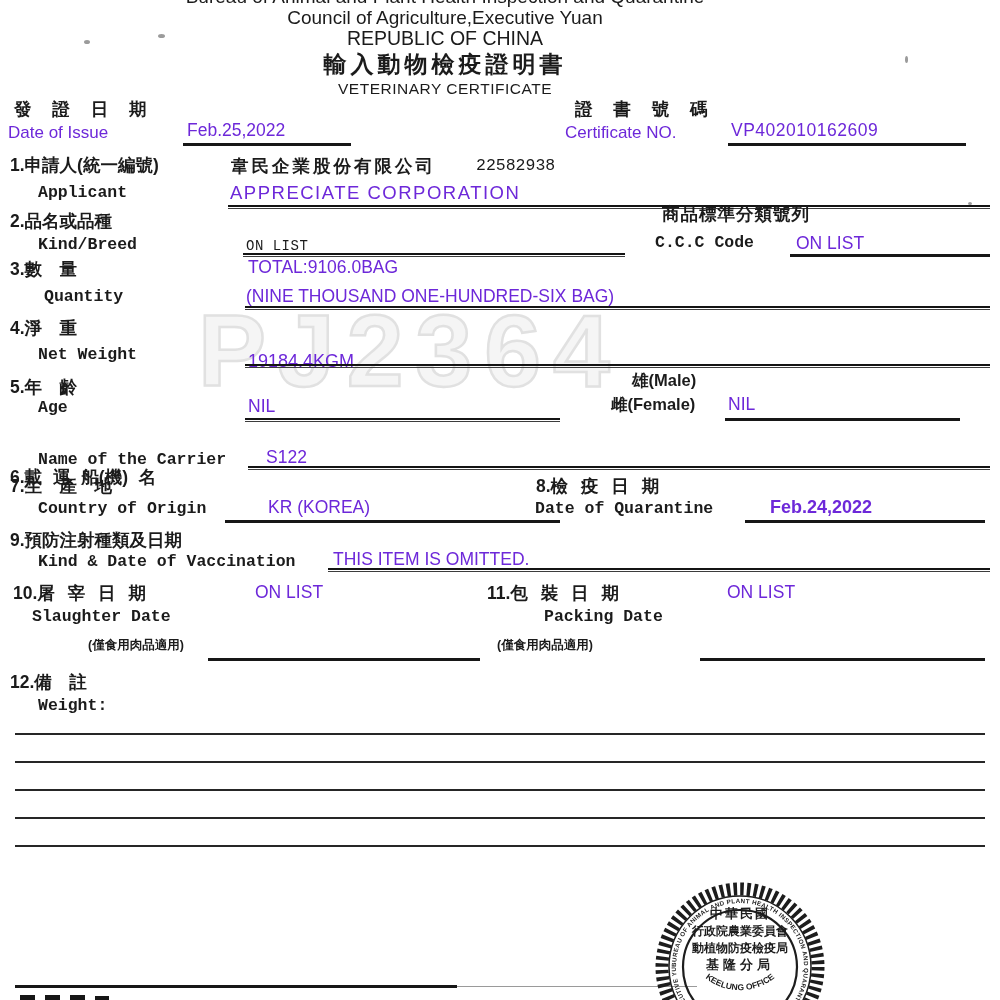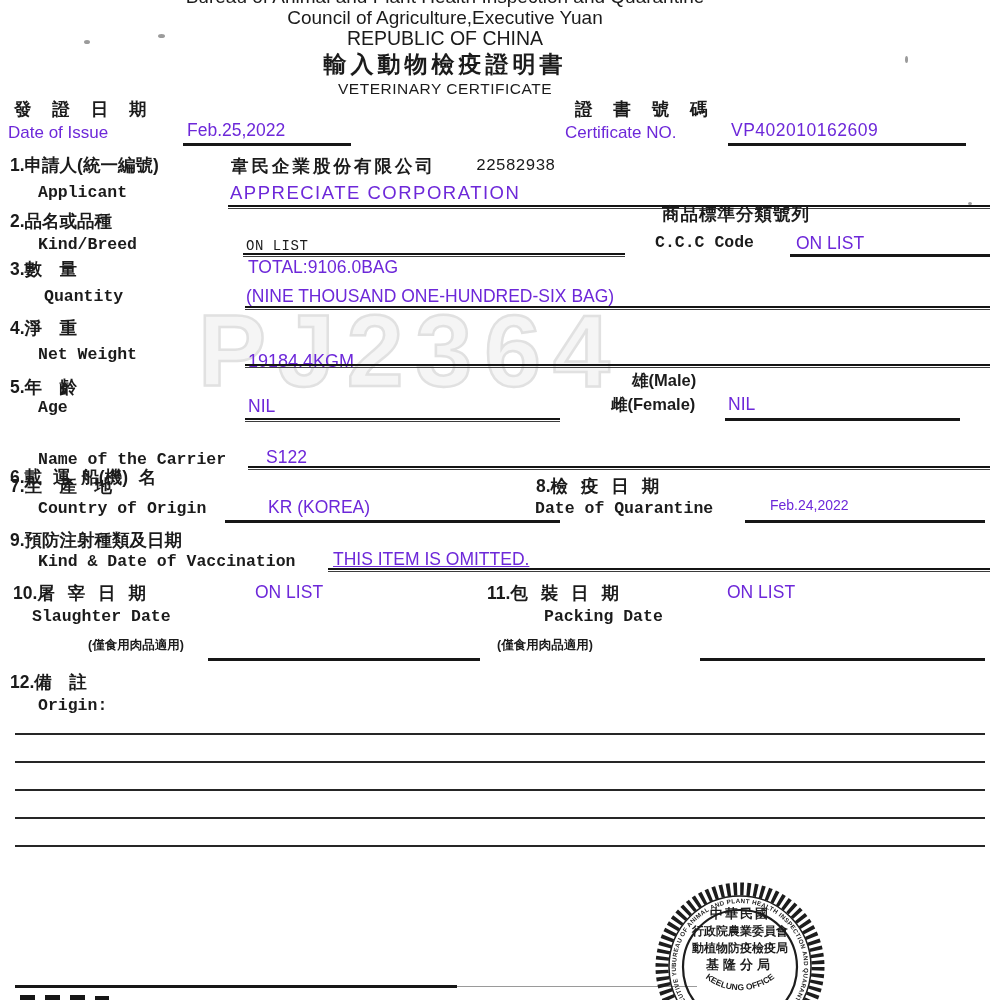--- a/index.html
+++ b/index.html
@@ -92,42 +92,42 @@
   <div class="t zh z1" style="left:10px; top:428px; word-spacing:6px;margin-top:39px;">6.載 運 船(機) 名</div>
   <div class="t mono z1" style="left:38px; top:451px;">Name of the Carrier</div>
   <div class="t val z1" style="left:266px; top:447px; font-size:17.5px;">S122</div>
   <div class="ul2 z1" style="left:248px; top:466px; width:742px;"></div>
 
   <div class="t zh z1" style="left:10px; top:476px;">7.生　產　地</div>
   <div class="t zh z1" style="left:524px; top:476px; word-spacing:8px;margin-left:12px;">8.檢 疫 日 期</div>
   <div class="t mono z1" style="left:38px; top:500px;">Country of Origin</div>
   <div class="t val z1" style="left:268px; top:497px; font-size:17.5px;">KR (KOREA)</div>
   <div class="t mono z1" style="left:535px; top:500px;">Date of Quarantine</div>
-  <div class="t val z1" style="left:770px; top:497px; font-size:14px;">Feb.24,2022</div>
+  <div class="t val z1" style="left:770px; top:497px; font-size:18px;font-weight:bold;">Feb.24,2022</div>
   <div class="ul1 z1" style="left:225px; top:520px; width:335px;"></div>
   <div class="ul1 z1" style="left:745px; top:520px; width:240px;"></div>
 
   <div class="t zh z1" style="left:10px; top:530px;">9.預防注射種類及日期</div>
   <div class="t mono z1" style="left:38px; top:553px;">Kind &amp; Date of Vaccination</div>
-  <div class="t val z1" style="left:333px; top:549px; font-size:17.5px;text-decoration:underline;">THIS ITEM IS OMITTED.</div>
+  <div class="t val z1" style="left:333px; top:549px; font-size:17.5px;">THIS ITEM IS OMITTED.</div>
   <div class="ul2 z1" style="left:328px; top:568px; width:662px;"></div>
 
   <div class="t zh z1" style="left:13px; top:583px; word-spacing:8px;">10.屠 宰 日 期</div>
   <div class="t val z1" style="left:255px; top:582px; font-size:17.5px;">ON LIST</div>
   <div class="t zh z1" style="left:487px; top:583px; word-spacing:8px;">11.包 裝 日 期</div>
   <div class="t val z1" style="left:727px; top:582px; font-size:17.5px;">ON LIST</div>
   <div class="t mono z1" style="left:32px; top:608px;">Slaughter Date</div>
   <div class="t mono z1" style="left:520px; top:608px;margin-left:24px;">Packing Date</div>
   <div class="t zh z1" style="left:88px; top:638px; font-size:12.5px;">(僅食用肉品適用)</div>
   <div class="t zh z1" style="left:497px; top:638px; font-size:12.5px;">(僅食用肉品適用)</div>
   <div class="ul1 z1" style="left:208px; top:658px; width:272px;"></div>
   <div class="ul1 z1" style="left:700px; top:658px; width:285px;"></div>
 
   <div class="t zh z1" style="left:10px; top:672px;">12.備　註</div>
-  <div class="t mono z1" style="left:38px; top:697px;">Origin:</div>
+  <div class="t mono z1" style="left:38px; top:697px;">Weight:</div>
   <div class="rline z1" style="left:15px; top:733px; width:970px;"></div>
   <div class="rline z1" style="left:15px; top:761px; width:970px;"></div>
   <div class="rline z1" style="left:15px; top:789px; width:970px;"></div>
   <div class="rline z1" style="left:15px; top:817px; width:970px;"></div>
   <div class="rline z1" style="left:15px; top:845px; width:970px;"></div>
 
   <div class="ul1 z1" style="left:15px; top:985px; width:442px;"></div>
   <div class="lline z1" style="left:457px; top:986px; width:240px;"></div>
   <div class="smudge z1" style="left:20px; top:995px; width:15px; height:5px;"></div>
   <div class="smudge z1" style="left:45px; top:995px; width:15px; height:5px;"></div>

